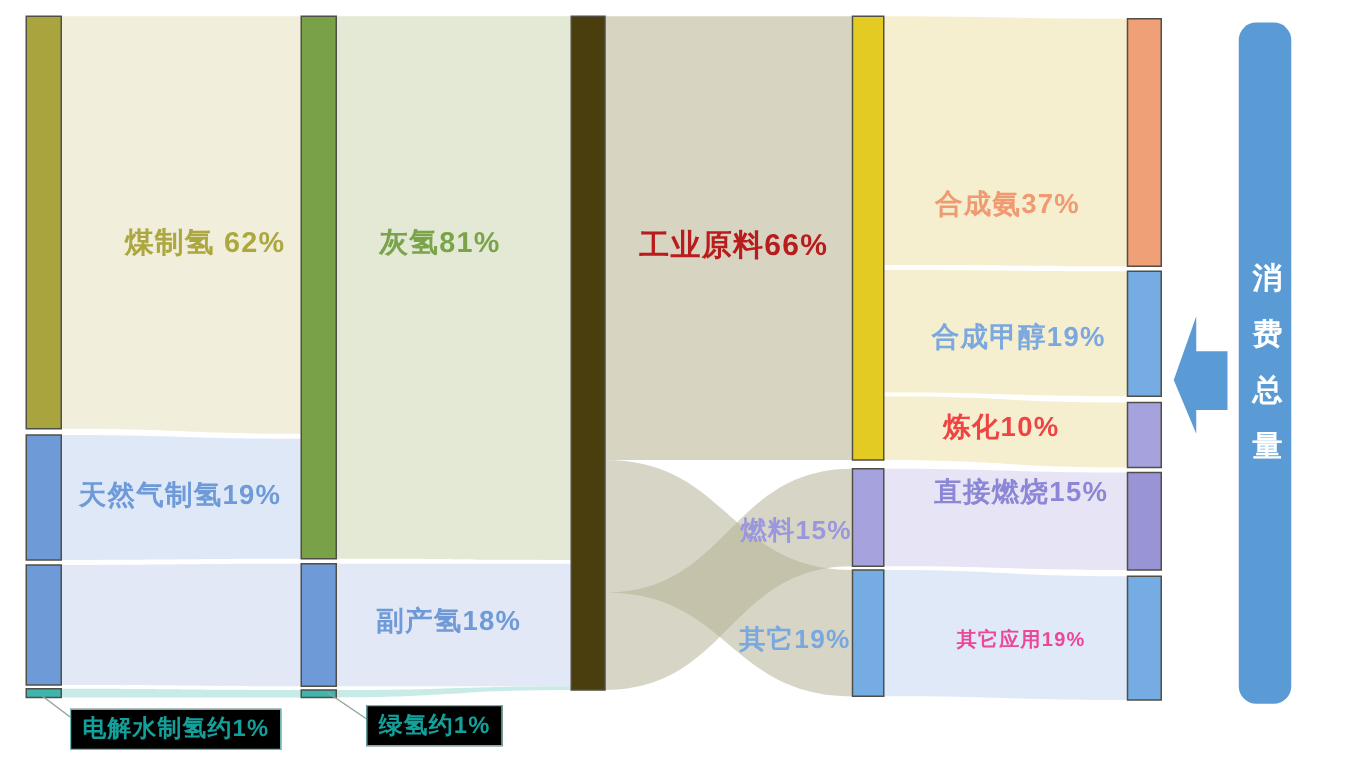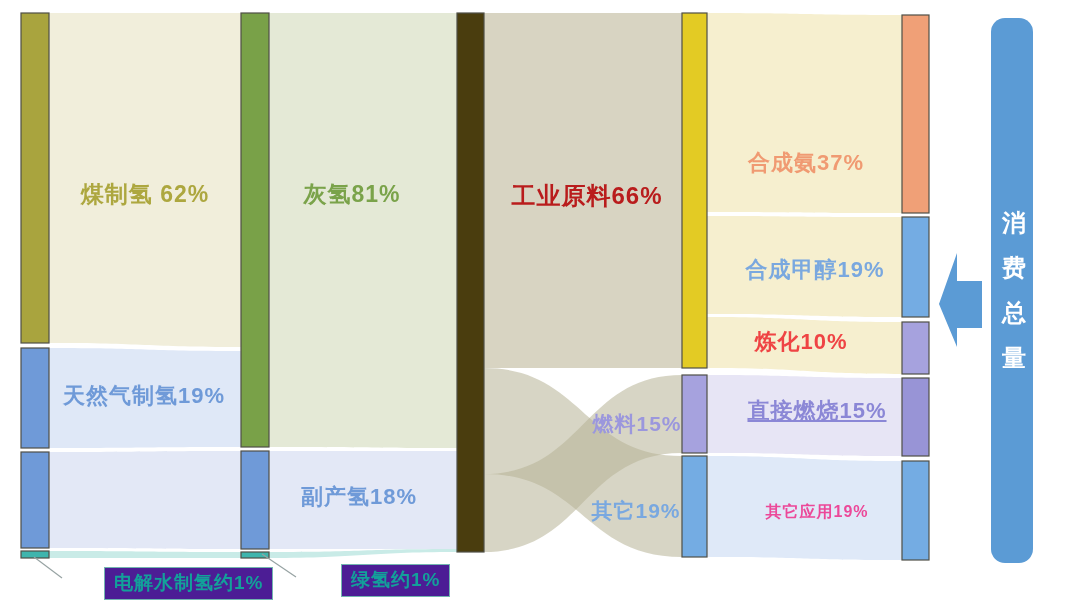--- a/index.html
+++ b/index.html
@@ -26,29 +26,28 @@
   .lbl-byprod    { color: #6f9ad8; font-size: 22px; }
   .lbl-fuel      { color: #9b97dd; font-size: 21px; }
   .lbl-other3    { color: #79a8e0; font-size: 21px; }
   .lbl-ammonia   { color: #f09a72; font-size: 22px; }
   .lbl-methanol  { color: #7aa8df; font-size: 22px; text-align: right; }
   .lbl-refining  { color: #ef4444; font-size: 22px; }
   .lbl-combust   { color: #8b87d6; font-size: 22px; }
   .lbl-otherapp  { color: #ec4899; font-size: 16px; }
   .callout {
     position: absolute;
-    background: #4c1d95;
+    background: #000000;
     border: 1px solid #72b5b0;
     color: #13a09a;
     font-size: 19px;
     font-weight: bold;
     padding: 2px 9px 3px 9px;
     white-space: nowrap;
     letter-spacing: 1px;
-    margin-left: 48px;
   }
   .consumption-text {
     position: absolute;
     left: 1012px;
     top: 200px;
     transform: translateX(-50%);
     width: 28px;
     color: #ffffff;
     font-size: 24px;
     line-height: 45px;
@@ -112,31 +111,31 @@
     <g stroke-width="1.2" fill="none">
       <line x1="34" y1="557" x2="62" y2="578" stroke="#97a3a3"></line>
       <line x1="262" y1="554" x2="296" y2="577" stroke="#97a3a3"></line>
     </g>
 
     <polygon points="939,304 957,253 957,281 982,281 982,328 957,328 957,347" fill="#5b9bd5"></polygon>
 
     <rect x="991" y="18" width="42" height="545" rx="14" ry="14" fill="#5b9bd5"></rect>
   </svg>
 
-  <div class="lbl lbl-coal" style="left:145px; top:194px;text-align:center;">煤制氢 62%</div>
+  <div class="lbl lbl-coal" style="left:164px; top:194px;text-align:center;">煤制氢 62%</div>
   <div class="lbl lbl-grey" style="left:352px; top:194px;">灰氢81%</div>
   <div class="lbl lbl-total" style="left:587px; top:196px;">工业原料66%</div>
   <div class="lbl lbl-gas" style="left:144px; top:396px;">天然气制氢19%</div>
   <div class="lbl lbl-byprod" style="left:359px; top:497px;">副产氢18%</div>
   <div class="lbl lbl-fuel" style="left:637px; top:424px;">燃料15%</div>
   <div class="lbl lbl-other3" style="left:636px; top:511px;">其它19%</div>
   <div class="lbl lbl-ammonia" style="left:806px; top:163px;">合成氨37%</div>
   <div class="lbl lbl-methanol" style="left:815px; top:270px;">合成甲醇19%</div>
   <div class="lbl lbl-refining" style="left:801px; top:342px;">炼化10%</div>
-  <div class="lbl lbl-combust" style="left:817px; top:411px;text-decoration:underline;">直接燃烧15%</div>
+  <div class="lbl lbl-combust" style="left:817px; top:394px;">直接燃烧15%</div>
   <div class="lbl lbl-otherapp" style="left:817px; top:512px;">其它应用19%</div>
 
   <div class="callout" style="left:56px; top:567px;">电解水制氢约1%</div>
   <div class="callout" style="left:293px; top:564px;">绿氢约1%</div>
 
   <div class="consumption-text">消费总量</div>
 
 </div>
 
 </body></html>

